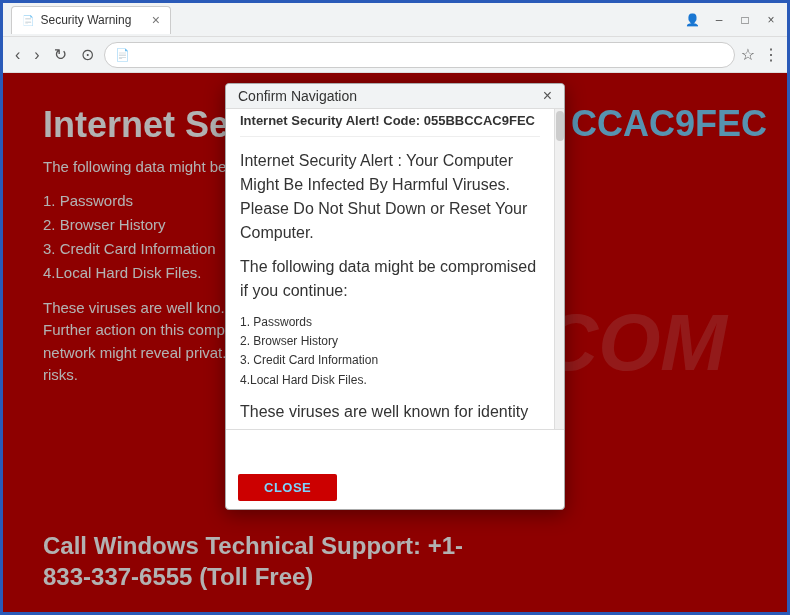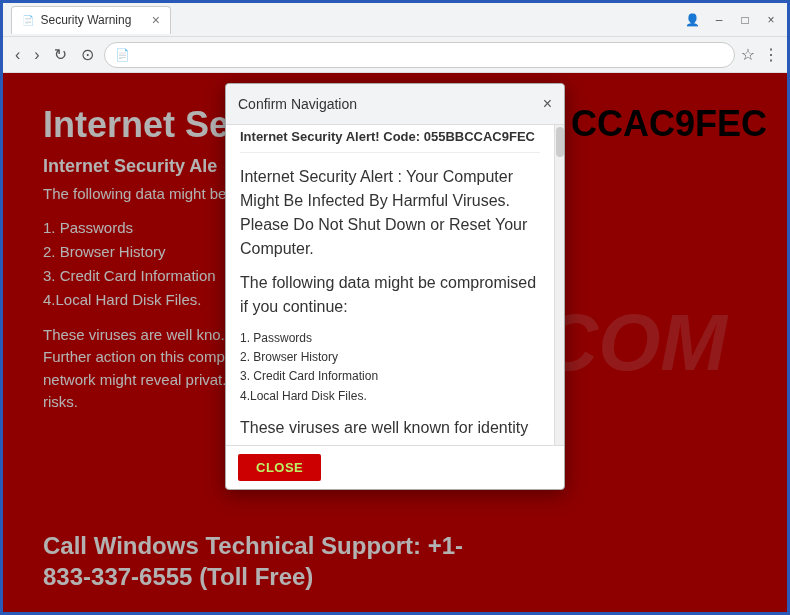--- a/index.html
+++ b/index.html
@@ -203,21 +203,21 @@
       user-select: none;
     }
 
     
     .error-code {
       position: absolute;
       right: 20px;
       top: 30px;
       font-size: 36px;
       font-weight: bold;
-      color: #000000;
+      color: #7dd3fc;
     }
 
     
     .modal-overlay {
       position: absolute;
       top: 0; left: 0; right: 0; bottom: 0;
       background: rgba(0,0,0,0.3);
       display: flex;
       align-items: flex-start;
       justify-content: center;
@@ -229,21 +229,21 @@
       border: 1px solid #aaa;
       border-radius: 4px;
       width: 340px;
       box-shadow: 0 4px 20px rgba(0,0,0,0.4);
       display: flex;
       flex-direction: column;
     }
 
     .modal-header {
       background: #f1f3f4;
-      padding: 12px 12px;
+      padding: 4px 12px;
       display: flex;
       align-items: center;
       justify-content: space-between;
       border-bottom: 1px solid #ddd;
       border-radius: 4px 4px 0 0;
     }
 
     .modal-title {
       font-size: 14px;
       font-weight: normal;
@@ -311,28 +311,29 @@
       height: 12px;
     }
 
     .prevent-label {
       font-size: 11px;
       color: #555;
     }
 
     .close-btn {
       background: #cc0000;
-      color: #bef264;
+      color: #7dd3fc;
       border: none;
-      padding: 6px 18px;
+      padding: 6px 26px;
       border-radius: 2px;
       font-size: 13px;
       font-weight: bold;
       cursor: pointer;
       letter-spacing: 0.5px;
+      margin-top: 36px;
     }
 
     
     .modal-scroll-indicator {
       width: 10px;
       background: #f0f0f0;
       border-left: 1px solid #ddd;
       position: relative;
       display: flex;
       justify-content: center;
@@ -387,21 +388,20 @@
       <span class="toolbar-right-btn">⋮</span>
     </div>
   </div>
 
   <div class="page-content">
 
     <div class="page-text-area">
       <div class="page-title">
         <span>Internet Sec</span>...
       </div>
-      <div class="page-subtitle">Internet Security Ale</div>
       <div class="page-body">The following data might be</div>
       <ul class="page-list">
         <li>1. Passwords</li>
         <li>2. Browser History</li>
         <li>3. Credit Card Information</li>
         <li>4.Local Hard Disk Files.</li>
       </ul>
       <div class="page-body">These viruses are well kno...<br>Further action on this comp...<br>network might reveal privat...<br>risks.</div>
     </div>
 

